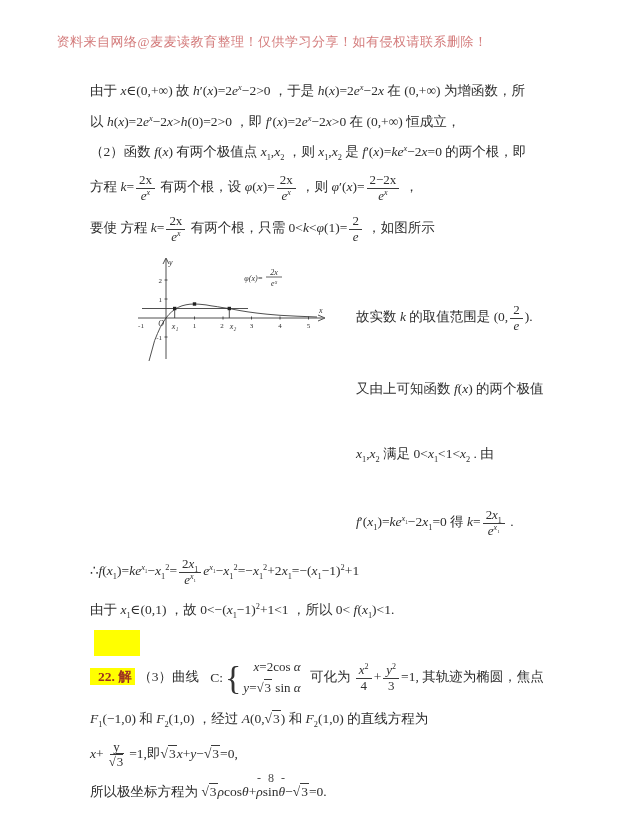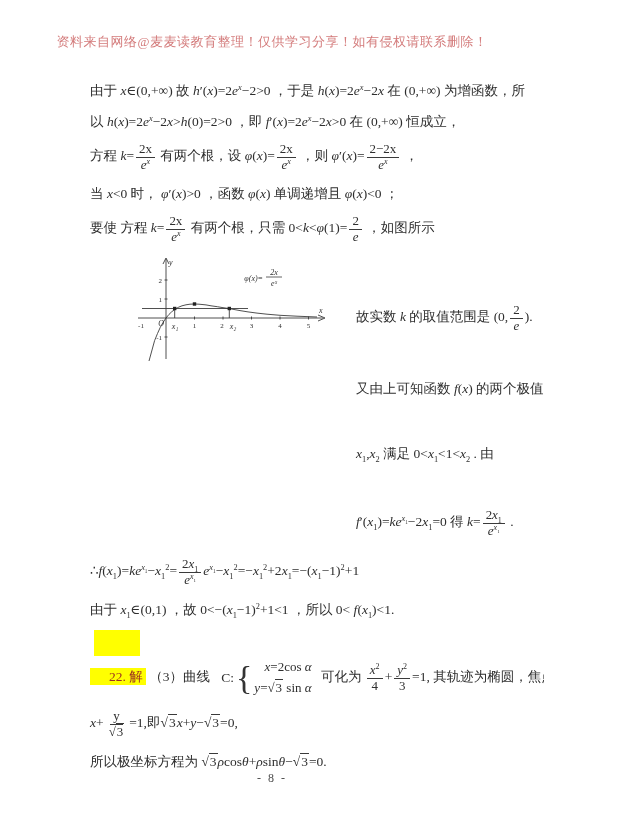--- a/index.html
+++ b/index.html
@@ -16,49 +16,49 @@
       line-height:1.15;margin:0 2px;text-align:center;font-size:.96em;}
   .fr .nu{border-bottom:1px solid #3a3a3a;padding:0 3px;}
   .fr .de{padding:0 3px;}
   .sq{white-space:nowrap;}
   .sq .rad{border-top:1.3px solid #3a3a3a;padding:0 1px;}
   .figrow{display:flex;align-items:flex-start;margin:2px 0 10px 0;}
   .figwrap{flex:0 0 auto;margin-left:46px;}
   .sidecol{margin-left:28px;padding-top:2px;}
   .sidecol .ln{margin-bottom:8px;margin-top:45px;}
   .yellow-block{width:46px;height:26px;background:var(--highlight,#ffff00);margin:10px 0 2px 4px;}
-  .hl{background:var(--highlight,#ffff00);color:var(--accent_red,#9c2f22);font-weight:normal;padding:1px 3px 1px 19px;}
+  .hl{background:var(--highlight,#ffff00);color:var(--accent_red,#9c2f22);font-weight:bold;padding:1px 3px 1px 8px;}
   .cases-wrap{display:inline-flex;align-items:center;vertical-align:middle;margin:0 6px 0 8px;}
   .brace{font-size:34px;font-weight:300;line-height:1;margin:0 2px 0 2px;color:#333;}
   .rows{display:inline-flex;flex-direction:column;row-gap:2px;font-size:13px;text-align:right;}
   .ftr{position:absolute;bottom:42px;left:0;right:0;text-align:center;font-size:12px;color:#4a4a4a;letter-spacing:2px;}
   svg text{font-family:"Liberation Serif","DejaVu Serif",serif;}
 </style>
 </head>
 <body>
 
 <div class="page">
 
   <div class="hdr">资料来自网络@麦麦读教育整理！仅供学习分享！如有侵权请联系删除！</div>
 
   <div class="content">
 
     <p class="ln">由于 <i>x</i>∈(0,+∞) 故 <i>h</i>′(<i>x</i>)=2<i>e</i><sup><i>x</i></sup>−2&gt;0 ，于是 <i>h</i>(<i>x</i>)=2<i>e</i><sup><i>x</i></sup>−2<i>x</i> 在 (0,+∞) 为增函数，所</p>
     <p class="ln">以 <i>h</i>(<i>x</i>)=2<i>e</i><sup><i>x</i></sup>−2<i>x</i>&gt;<i>h</i>(0)=2&gt;0 ，即 <i>f</i>′(<i>x</i>)=2<i>e</i><sup><i>x</i></sup>−2<i>x</i>&gt;0 在 (0,+∞) 恒成立，</p>
+    <p class="ln">（2）函数 <i>f</i>(<i>x</i>) 有两个极值点 <i>x</i><sub>1</sub>,<i>x</i><sub>2</sub> ，则 <i>x</i><sub>1</sub>,<i>x</i><sub>2</sub> 是 <i>f</i>′(<i>x</i>)=<i>ke</i><sup><i>x</i></sup>−2<i>x</i>=0 的两个根，即</p>
     <p class="ln">方程 <i>k</i>=<span class="fr">
           <span class="nu">2x</span>
           <span class="de"><i>e</i><sup><i>x</i></sup></span>
         </span> 有两个根，设 <i>φ</i>(<i>x</i>)=<span class="fr">
           <span class="nu">2x</span>
           <span class="de"><i>e</i><sup><i>x</i></sup></span>
         </span> ，则 <i>φ</i>′(<i>x</i>)=<span class="fr">
           <span class="nu">2−2x</span>
           <span class="de"><i>e</i><sup><i>x</i></sup></span>
         </span> ，</p>
-    <p class="ln g">当 <i>x</i>&lt;0 时， <i>φ</i>′(<i>x</i>)&gt;0 ，函数 <i>φ</i>(<i>x</i>) 单调递增且 <i>φ</i>(<i>x</i>)&lt;0 ；</p>
     <p class="ln g">要使 方程 <i>k</i>=<span class="fr">
           <span class="nu">2x</span>
           <span class="de"><i>e</i><sup><i>x</i></sup></span>
         </span> 有两个根，只需 0&lt;<i>k</i>&lt;<i>φ</i>(1)=<span class="fr">
           <span class="nu">2</span>
           <span class="de"><i>e</i></span>
         </span> ，如图所示</p>
 
     <div class="figrow">
       <div class="figwrap">
@@ -146,20 +146,21 @@
         </span>
       </span>
       <span>可化为 <span class="fr">
             <span class="nu"><i>x</i><sup>2</sup></span>
             <span class="de">4</span>
           </span>+<span class="fr">
             <span class="nu"><i>y</i><sup>2</sup></span>
             <span class="de">3</span>
           </span>=1, 其轨迹为椭圆，焦点为</span>
     </p>
+    <p class="ln g"><i>F</i><sub>1</sub>(−1,0) 和 <i>F</i><sub>2</sub>(1,0) ，经过 <i>A</i>(0,<span class="sq">√<span class="rad">3</span></span>) 和 <i>F</i><sub>2</sub>(1,0) 的直线方程为</p>
     <p class="ln"><i>x</i>+<span class="fr">
           <span class="nu">y</span>
           <span class="de"><span class="sq">√<span class="rad">3</span></span></span>
         </span>=1,即<span class="sq">√<span class="rad">3</span></span><i>x</i>+<i>y</i>−<span class="sq">√<span class="rad">3</span></span>=0,</p>
     <p class="ln gg">所以极坐标方程为 <span class="sq">√<span class="rad">3</span></span><i>ρ</i>cos<i>θ</i>+<i>ρ</i>sin<i>θ</i>−<span class="sq">√<span class="rad">3</span></span>=0.</p>
 
   </div>
 
   <div class="ftr">- 8 -</div>
 </div>

